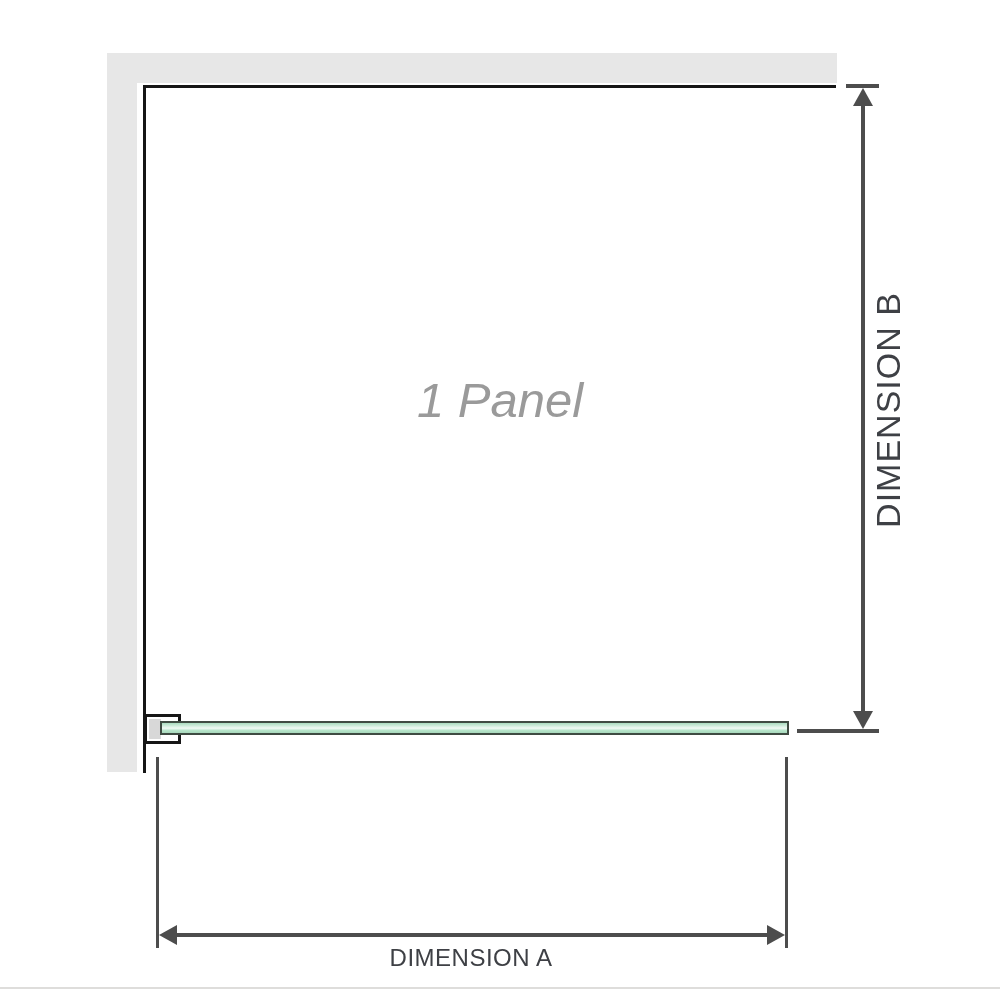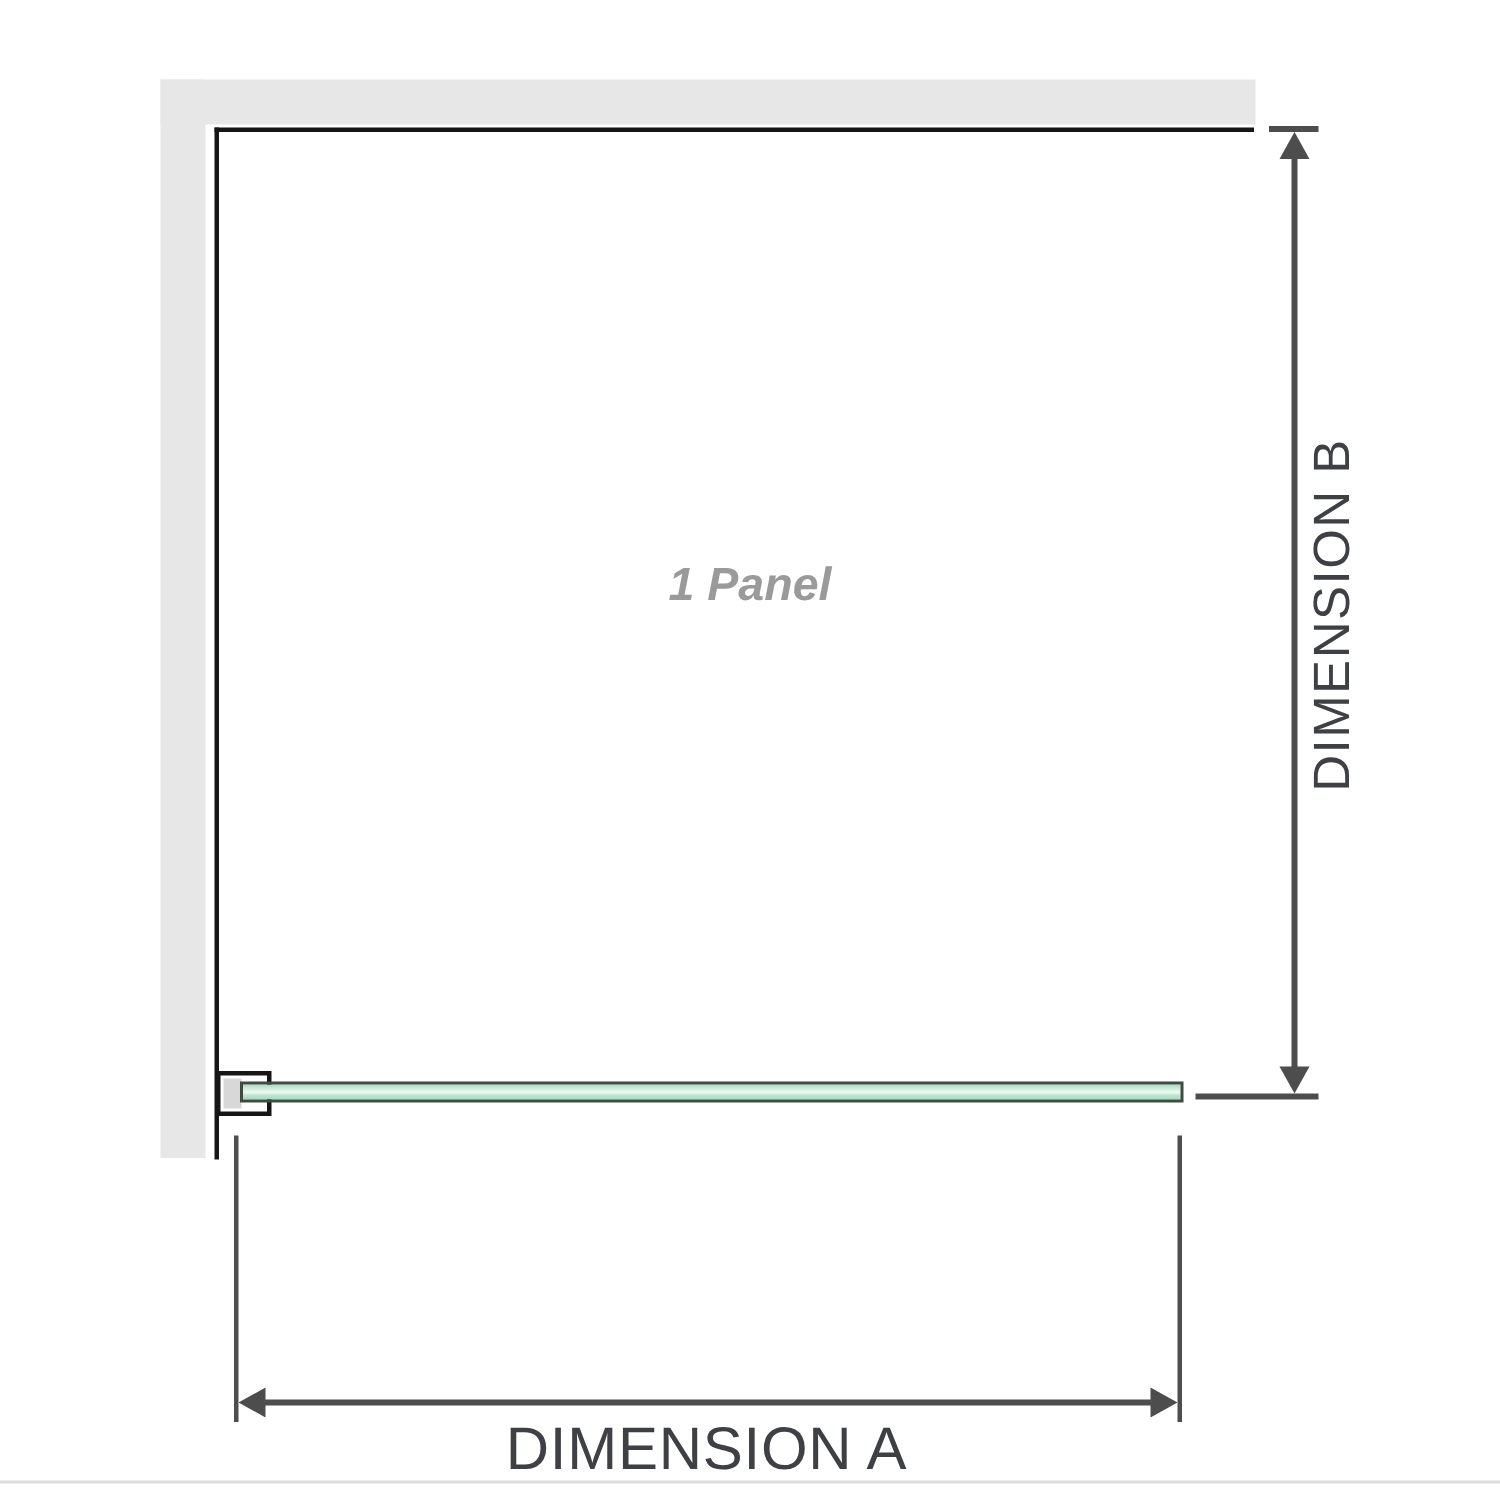--- a/index.html
+++ b/index.html
@@ -60,25 +60,25 @@
   .dima-ext-left  { left:156px; top:757px; width:3px; height:191px; }
   .dima-ext-right { left:785px; top:757px; width:3px; height:191px; }
   .dima-line      { left:170px; top:933px; width:604px; height:4px; }
   .dima-arrow-left  { left:159px; top:925px;
                       border-top:10px solid transparent; border-bottom:10px solid transparent;
                       border-right:18px solid var(--dimension); }
   .dima-arrow-right { left:767px; top:925px;
                       border-top:10px solid transparent; border-bottom:10px solid transparent;
                       border-left:18px solid var(--dimension); }
   .dima-label { left:321px; top:944px; width:300px; text-align:center;
-                font-size:40px; letter-spacing:0.5px; color: var(--label-text); z-index:6; }
+                font-size:24px; letter-spacing:0.5px; color: var(--label-text); z-index:6; }
 
   
   .panel-label { left:350px; top:372px; width:300px; text-align:center;
-                 font-style: italic; font-weight:700; font-size:31px;
+                 font-style: italic; font-weight:400; font-size:49px;
                  color: var(--panel-text); z-index:2; }
 
   
   .bottom-divider { left:0; top:987px; width:1000px; height:2px; background:#dedddb; }
 </style>
 </head>
 <body>
 
 <div id="stage">
 

